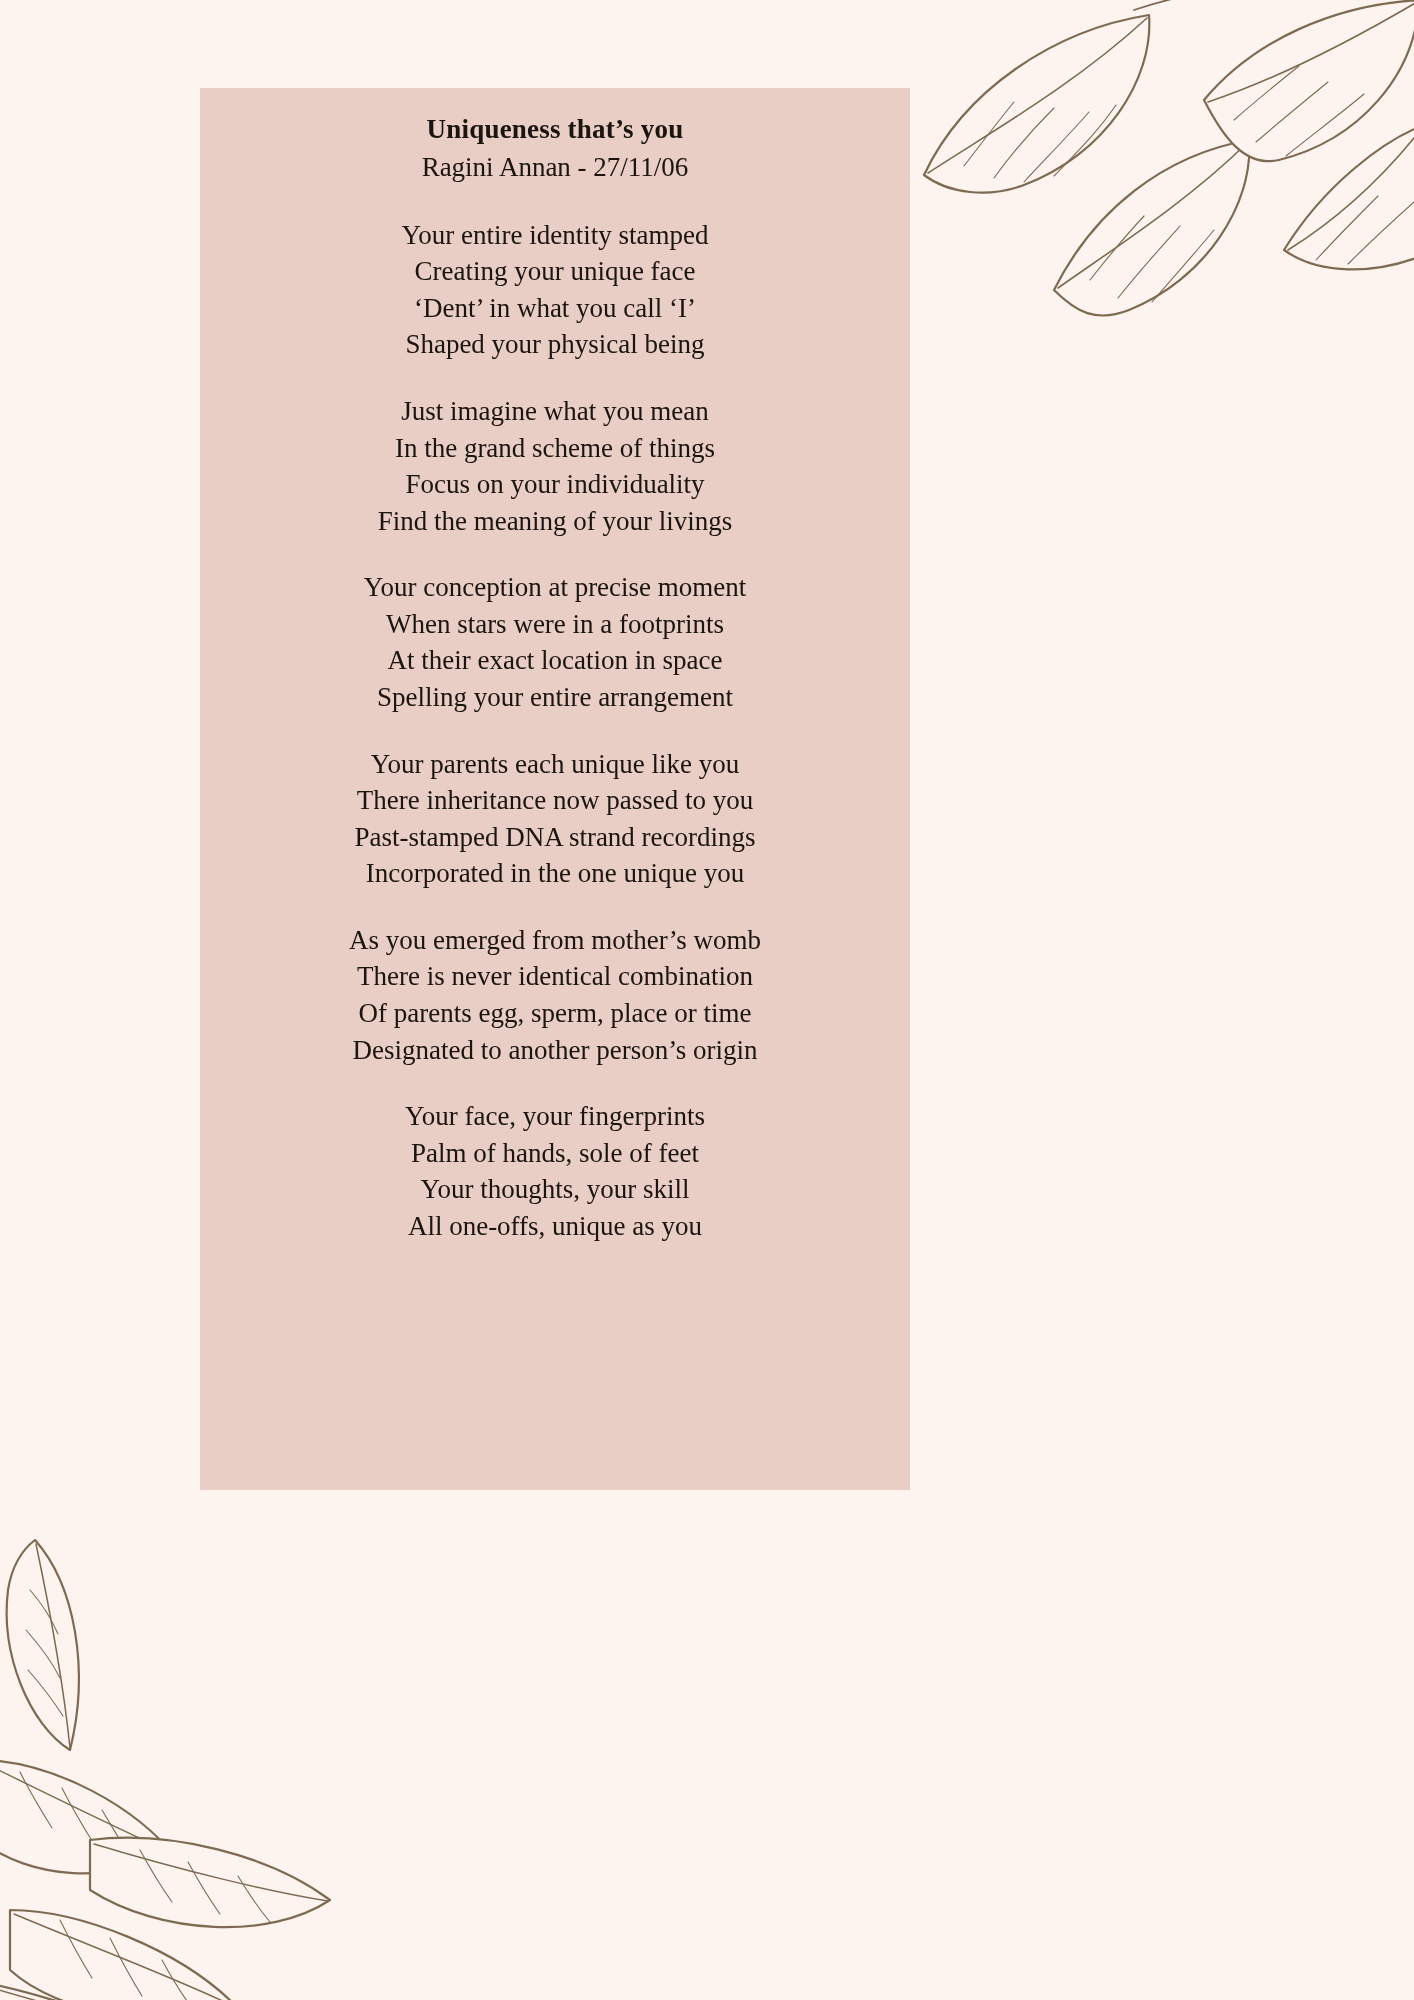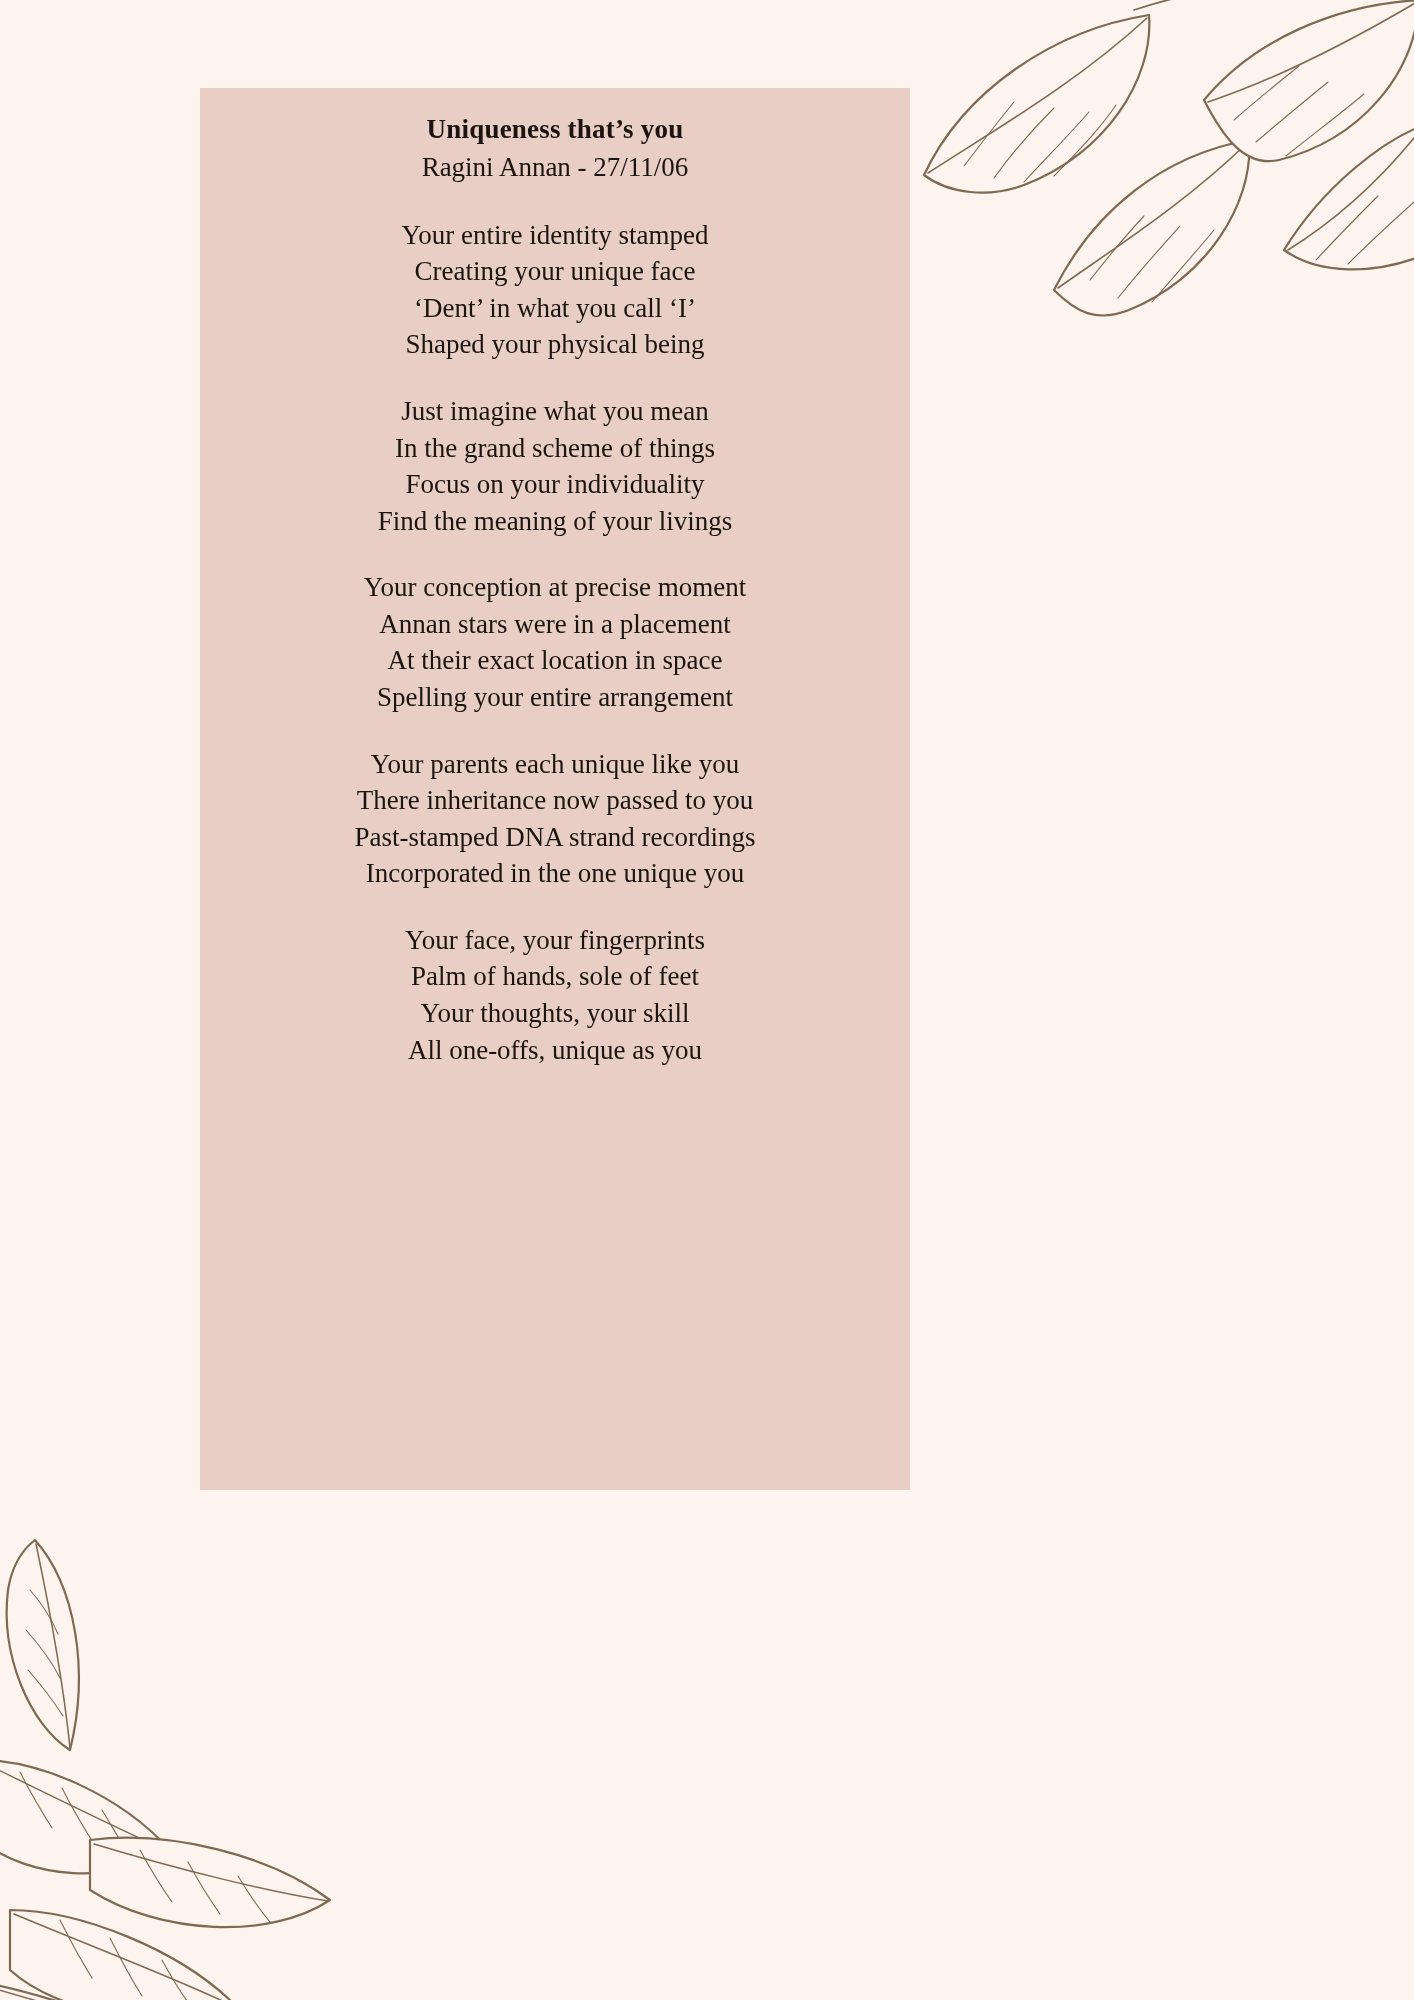--- a/index.html
+++ b/index.html
@@ -163,32 +163,38 @@
 
       <div class="stanza">
         <div class="poem-line">Just imagine what you mean</div>
         <div class="poem-line">In the grand scheme of things</div>
         <div class="poem-line">Focus on your individuality</div>
         <div class="poem-line">Find the meaning of your livings</div>
       </div>
 
       <div class="stanza">
         <div class="poem-line">Your conception at precise moment</div>
-        <div class="poem-line">Annan stars were in a placement</div>
+        <div class="poem-line">When stars were in a footprints</div>
         <div class="poem-line">At their exact location in space</div>
         <div class="poem-line">Spelling your entire arrangement</div>
       </div>
 
       <div class="stanza">
         <div class="poem-line">Your parents each unique like you</div>
         <div class="poem-line">There inheritance now passed to you</div>
         <div class="poem-line">Past-stamped DNA strand recordings</div>
         <div class="poem-line">Incorporated in the one unique you</div>
       </div>
 
+      <div class="stanza">
+        <div class="poem-line">As you emerged from mother’s womb</div>
+        <div class="poem-line">There is never identical combination</div>
+        <div class="poem-line">Of parents egg, sperm, place or time</div>
+        <div class="poem-line">Designated to another person’s origin</div>
+      </div>
 
       <div class="stanza">
         <div class="poem-line">Your face, your fingerprints</div>
         <div class="poem-line">Palm of hands, sole of feet</div>
         <div class="poem-line">Your thoughts, your skill</div>
         <div class="poem-line">All one-offs, unique as you</div>
       </div>
 
 
     </div>

